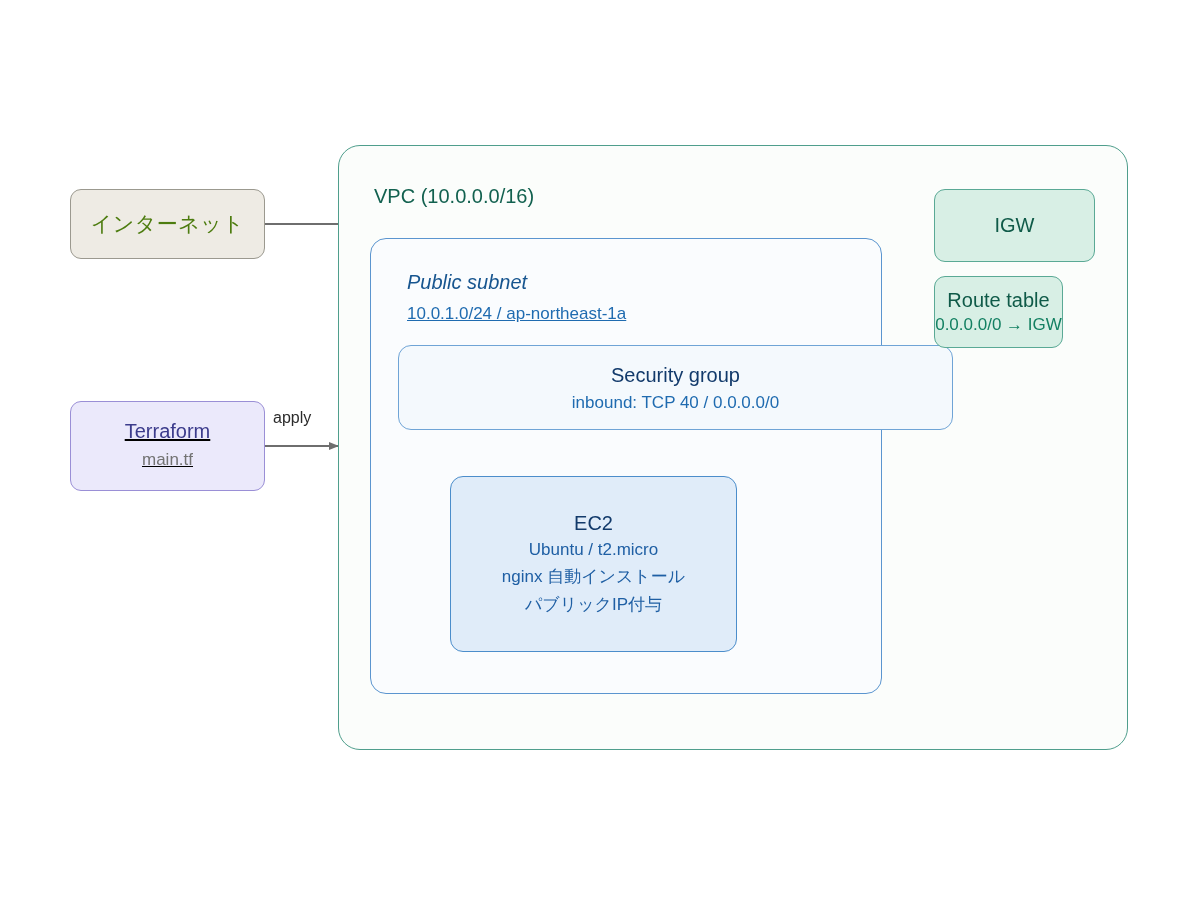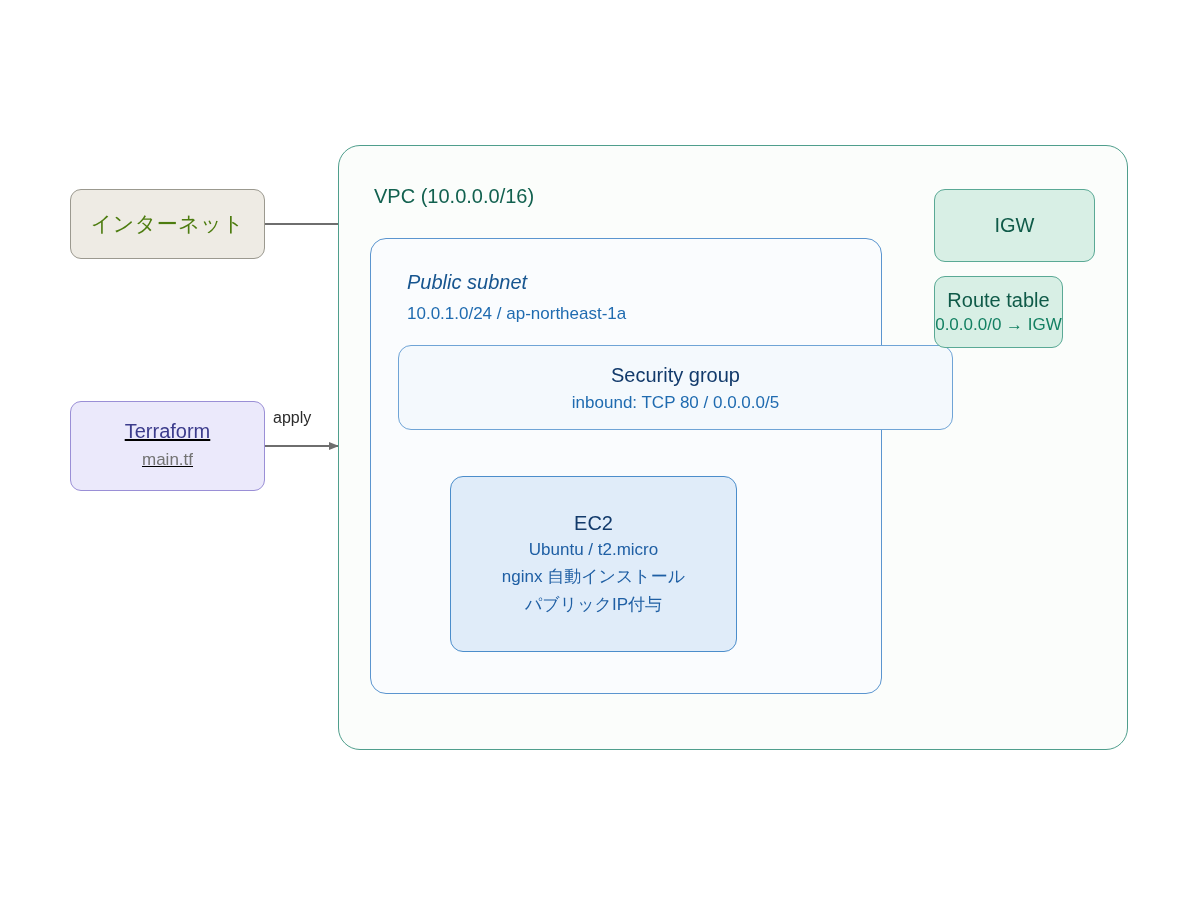--- a/index.html
+++ b/index.html
@@ -125,20 +125,21 @@
     font-size: 20px;
     color: #17558f;
     font-style: italic;
   }
   #subnet-cidr {
     position: absolute;
     left: 407px;
     top: 304px;
     font-size: 17px;
     color: #1f6bb0;
+    text-decoration: underline;
   }
 
   
   #security-group-node {
     left: 398px;
     top: 345px;
     width: 555px;
     height: 85px;
     background: #f4f9fd;
     border: 1.4px solid #6fa4d6;
@@ -241,21 +242,21 @@
 
   <div class="node" id="vpc-container"></div>
   <div id="vpc-label">VPC (10.0.0.0/16)</div>
 
   <div class="node" id="subnet-container"></div>
   <div id="subnet-title">Public subnet</div>
   <div id="subnet-cidr">10.0.1.0/24 / ap-northeast-1a</div>
 
   <div class="node" id="security-group-node">
     <div class="title">Security group</div>
-    <div class="sub">inbound: TCP 80 / 0.0.0.0/5</div>
+    <div class="sub">inbound: TCP 40 / 0.0.0.0/0</div>
   </div>
 
   <div class="node" id="ec2-node">
     <div class="title">EC2</div>
     <div class="sub">Ubuntu / t2.micro</div>
     <div class="sub">nginx 自動インストール</div>
     <div class="sub">パブリックIP付与</div>
   </div>
 
   <div class="node" id="internet-node">

